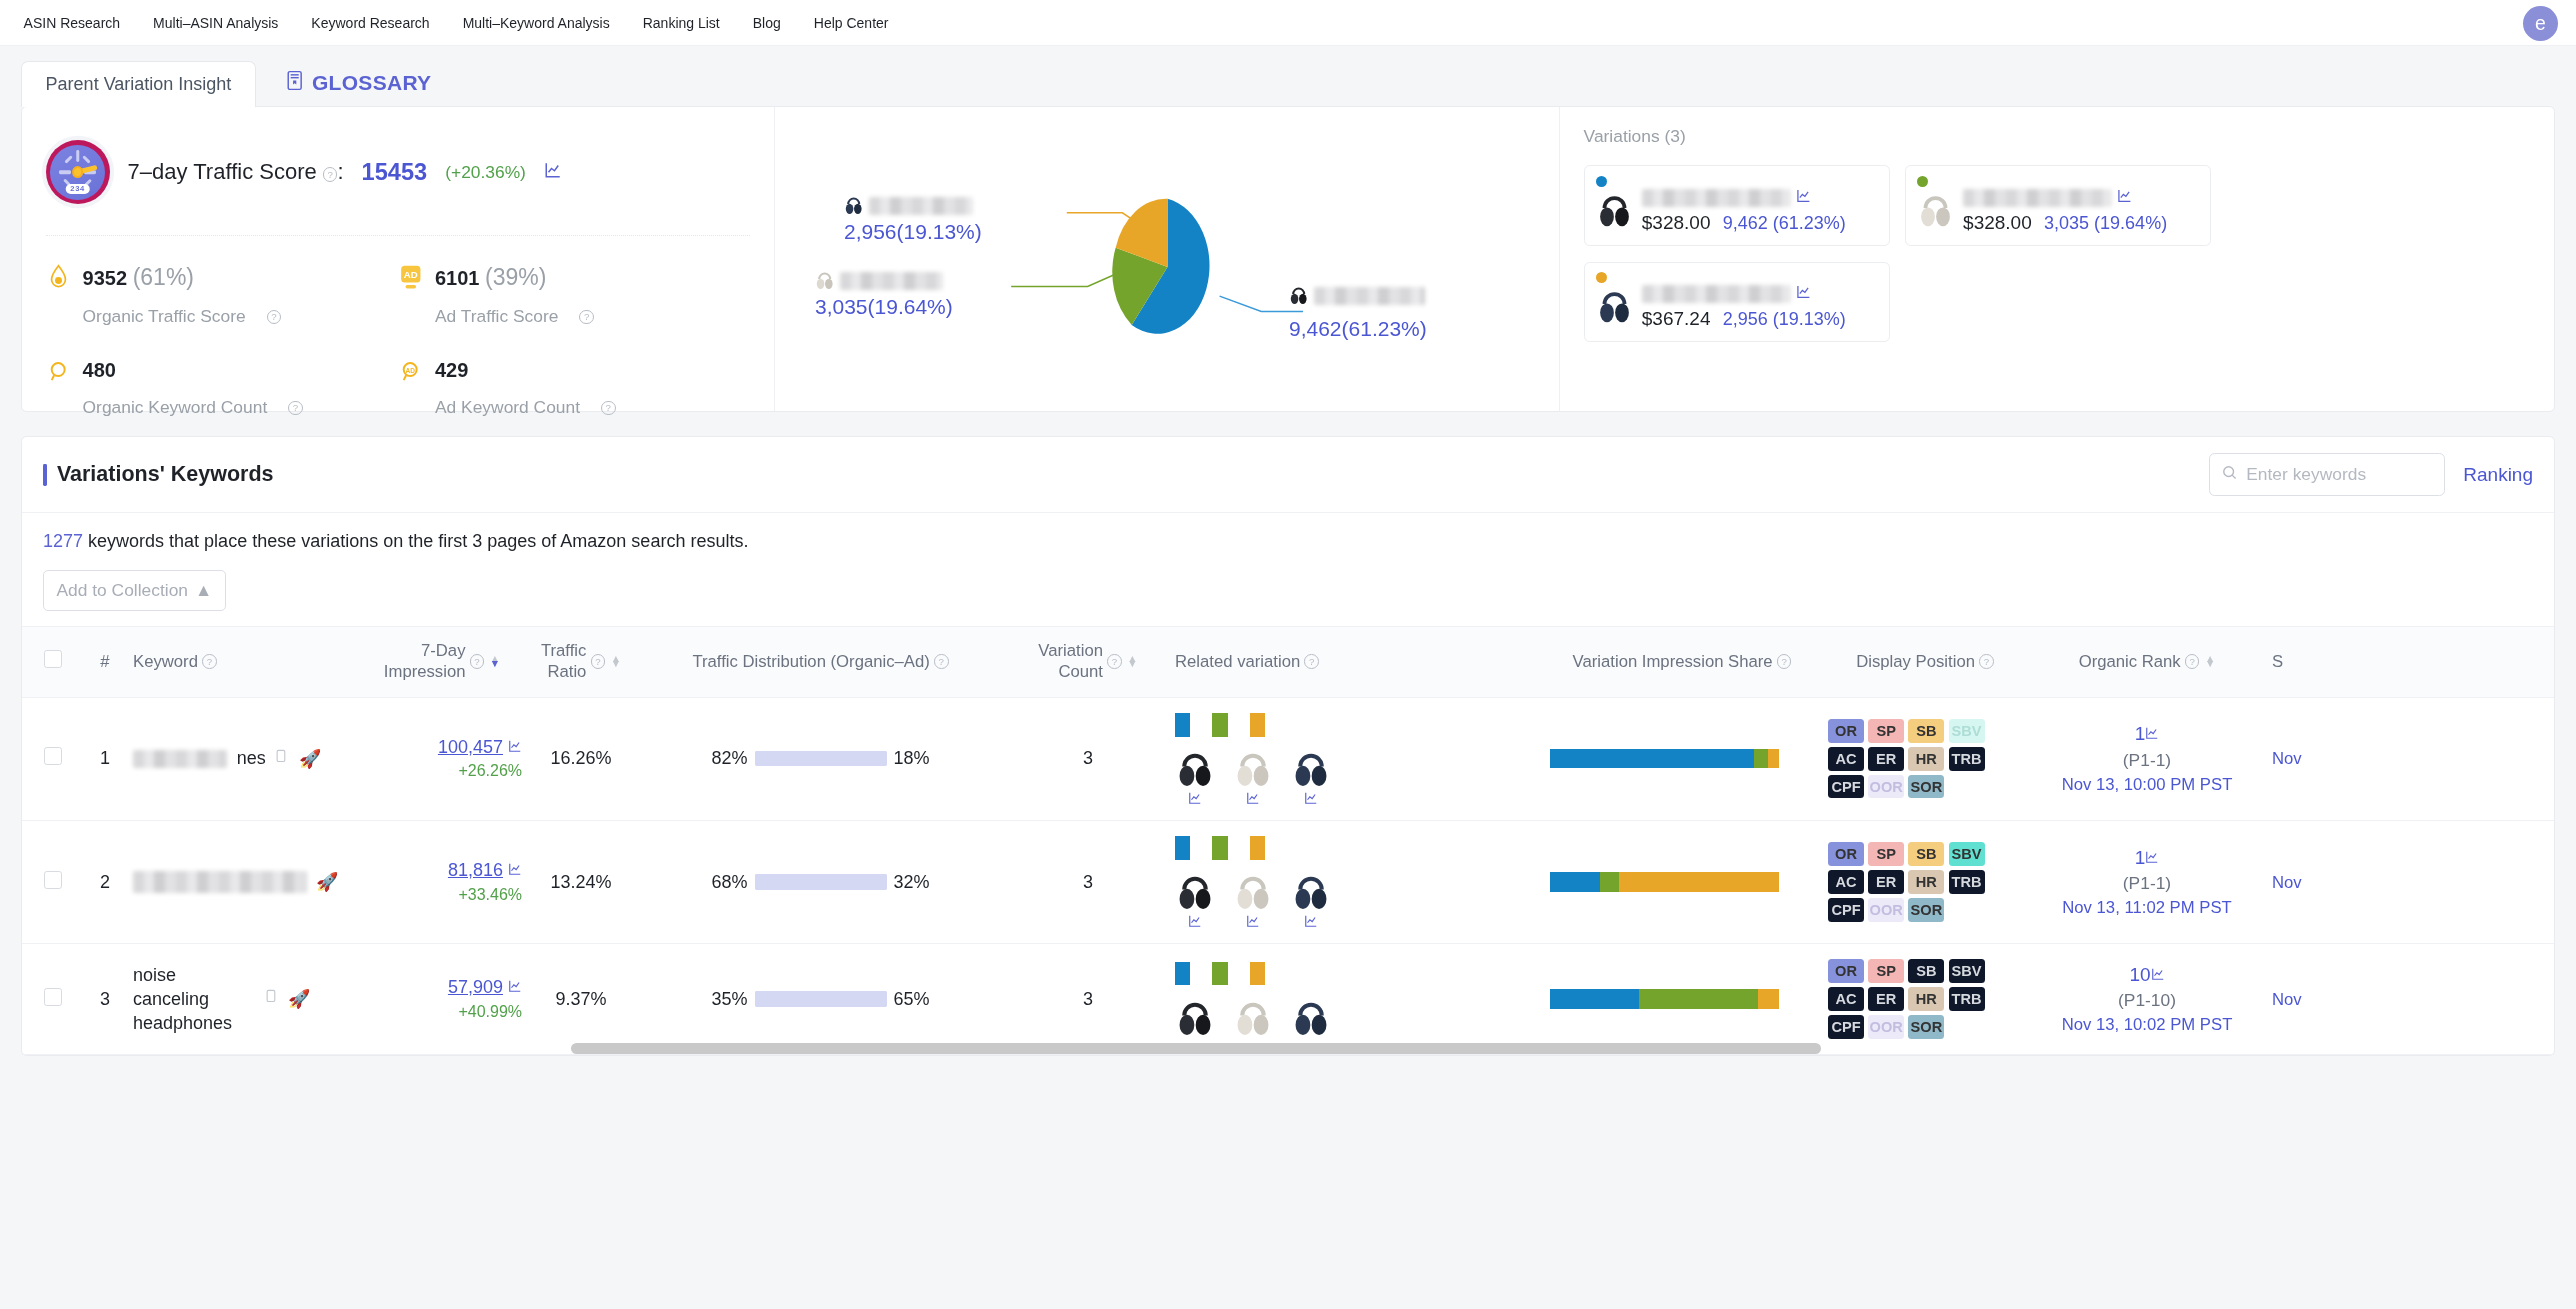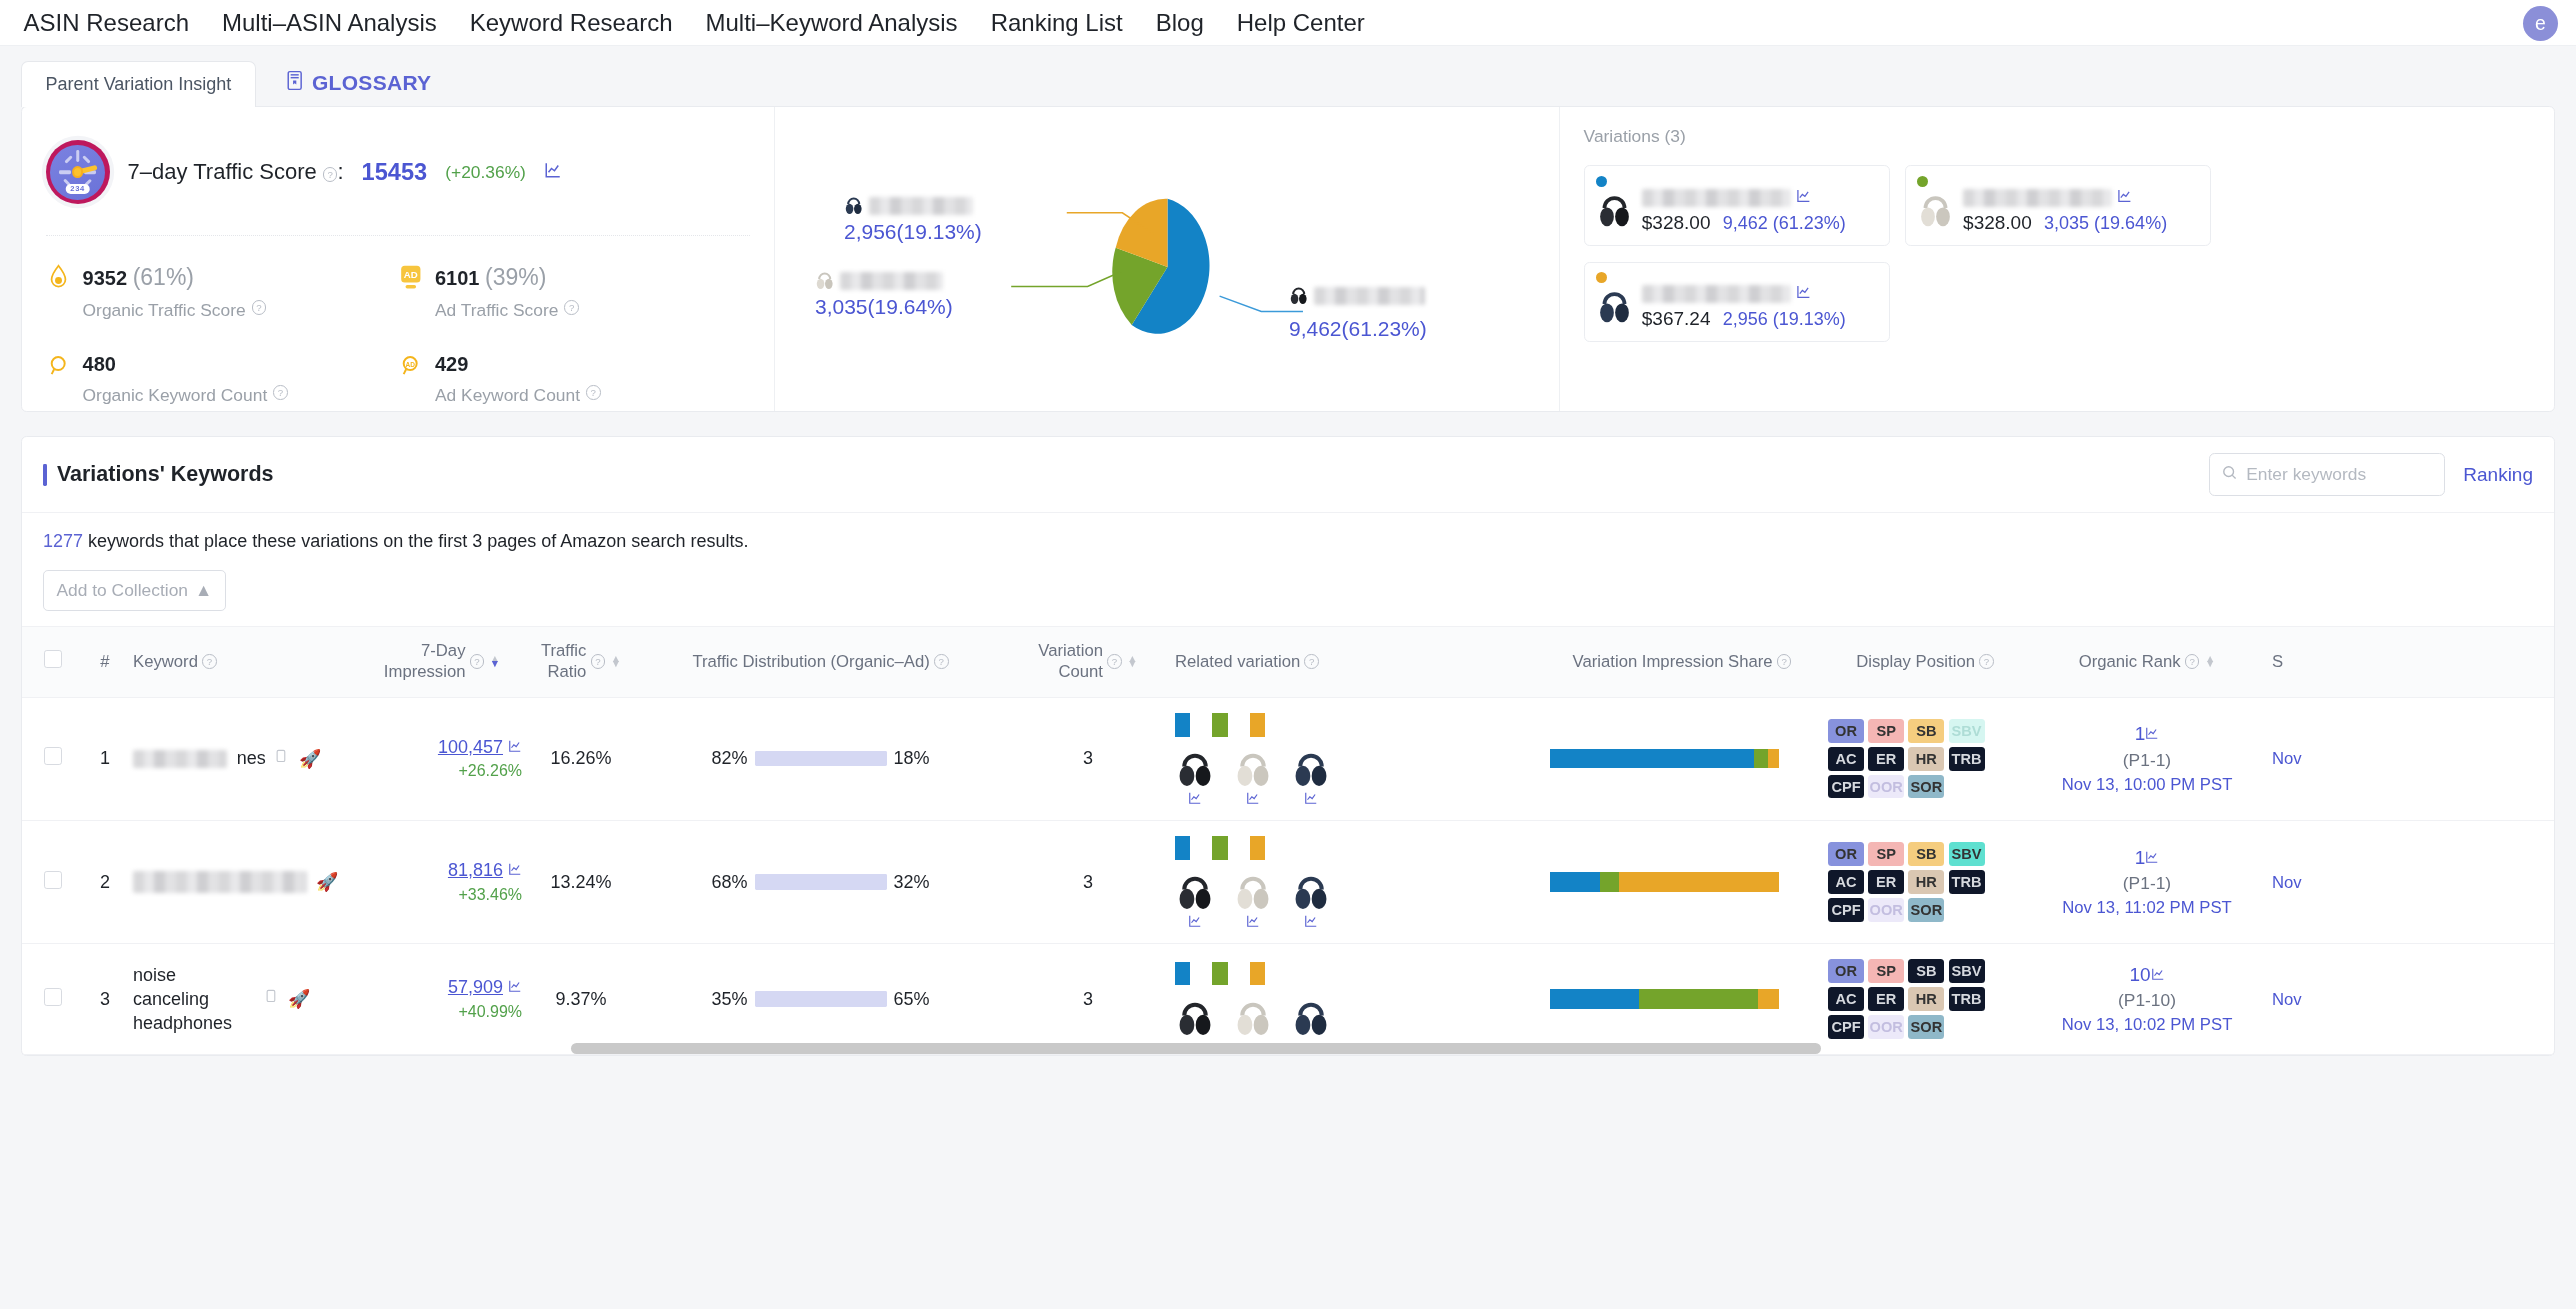--- a/index.html
+++ b/index.html
@@ -11,21 +11,21 @@
     font-size:18px;
     overflow:hidden;
   }
 
   
   .topnav{
     height:46px; background:#fff; display:flex; align-items:center;
     padding:0 23.6px; border-bottom:0.7px solid #eef0f3; position:relative;
   }
   .topnav .navitem{
-    font-size:24px; color:#1f2329; margin-right:33px; cursor:pointer; white-space:nowrap;
+    font-size:14px; color:#1f2329; margin-right:33px; cursor:pointer; white-space:nowrap;
   }
   .avatar{
     position:absolute; right:18px; top:5.6px; width:35px; height:35px; border-radius:50%;
     background:#8b8fd8; color:#fff; display:flex; align-items:center; justify-content:center;
     font-size:19.4px; cursor:pointer;
   }
 
   
   .tabstrip{ height:60px; display:flex; align-items:flex-end; padding-left:21px; background:#f5f6f8; }
   .tab{
@@ -83,21 +83,21 @@
   }
   .trendicon{ color:#5b63d3; font-size:17.4px; cursor:pointer; }
 
   .divider{ border-top:1.4px dotted #e4e6ea; margin:31px 0 0; }
 
   .metrics{ display:grid; grid-template-columns:1fr 1fr; row-gap:32px; margin-top:28px; }
   .metric{ display:flex; gap:11px; }
   .metric .ico{ width:26px;height:29px;flex:none; display:flex; align-items:flex-start; justify-content:center;}
   .metric .num{ font-size:20px; font-weight:700; }
   .metric .pct{ font-size:23px; color:#9aa0a8; font-weight:400; }
-  .metric .cap{ font-size:17.4px; color:#9aa0a8; display:flex; align-items:flex-start; gap:6px; margin-top:9px;}
+  .metric .cap{ font-size:17.4px; color:#9aa0a8; display:flex; align-items:center; gap:21px; margin-top:15px;}
 
   
   .piewrap{ position:absolute; inset:0; }
   .pielabel{ position:absolute; font-size:21px; color:#4b56d2; white-space:nowrap; }
   .blurbox{
     display:inline-block; height:18px; border-radius:2.1px;
     background:repeating-linear-gradient(90deg,#d8d8da 0 11px,#e8e8ea 11px 21px,#cfcfd2 21px 32px,#e2e2e4 32px 43px);
     filter:blur(2.1px); vertical-align:-3.5px;
   }
   .hp{ display:inline-block; vertical-align:-4.2px; }

